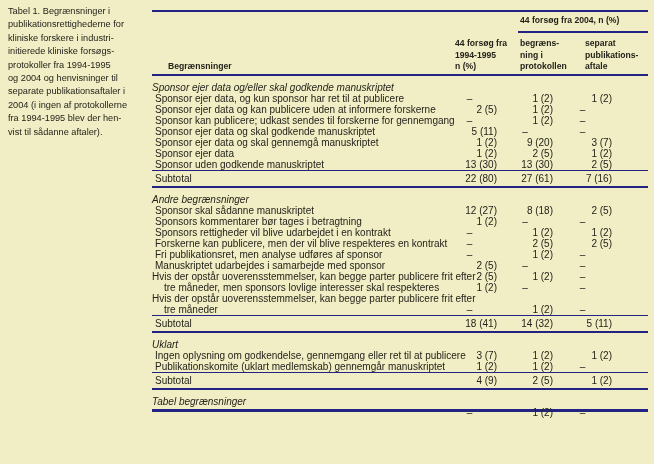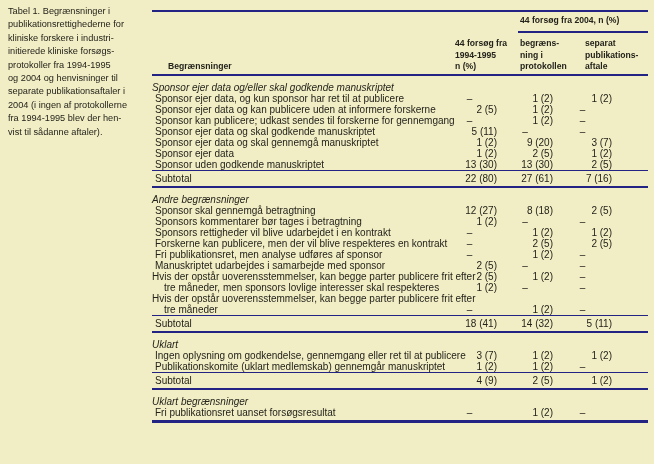--- a/index.html
+++ b/index.html
@@ -146,21 +146,21 @@
             <span class="lbl">Subtotal</span>
             <span class="leader"></span>
             <span class="c c1">22 (80)</span>
             <span class="c c2">27 (61)</span>
             <span class="c c3">7 (16)</span>
           </div>
         </div>
         <div class="section">
           <div class="section-title">Andre begrænsninger</div>
           <div class="trow">
-            <span class="lbl">Sponsor skal gennemgå betragtning</span>
+            <span class="lbl">Sponsor skal sådanne manuskriptet</span>
             <span class="leader on"></span>
             <span class="c c1">12 (27)</span>
             <span class="c c2">8 (18)</span>
             <span class="c c3">2 (5)</span>
           </div>
           <div class="trow">
             <span class="lbl">Sponsors kommentarer bør tages i betragtning</span>
             <span class="leader on"></span>
             <span class="c c1">1 (2)</span>
             <span class="c c2 dash">–</span>
@@ -246,23 +246,22 @@
           </div>
           <div class="trow subtotal">
             <span class="lbl">Subtotal</span>
             <span class="leader"></span>
             <span class="c c1">4 (9)</span>
             <span class="c c2">2 (5)</span>
             <span class="c c3">1 (2)</span>
           </div>
         </div>
         <div class="section">
-          <div class="section-title">Uklart begrænsninger</div>
-          <div class="trow">
-            <span class="lbl">Fri publikationsret uanset forsøgsresultat</span>
+          <div class="section-title">Tabel begrænsninger</div>
+          <div class="trow">
             <span class="leader on"></span>
             <span class="c c1 dash">–</span>
             <span class="c c2">1 (2)</span>
             <span class="c c3 dash">–</span>
           </div>
         </div>
       </div>
 
     <div class="rule final-rule"></div>
   </div>

